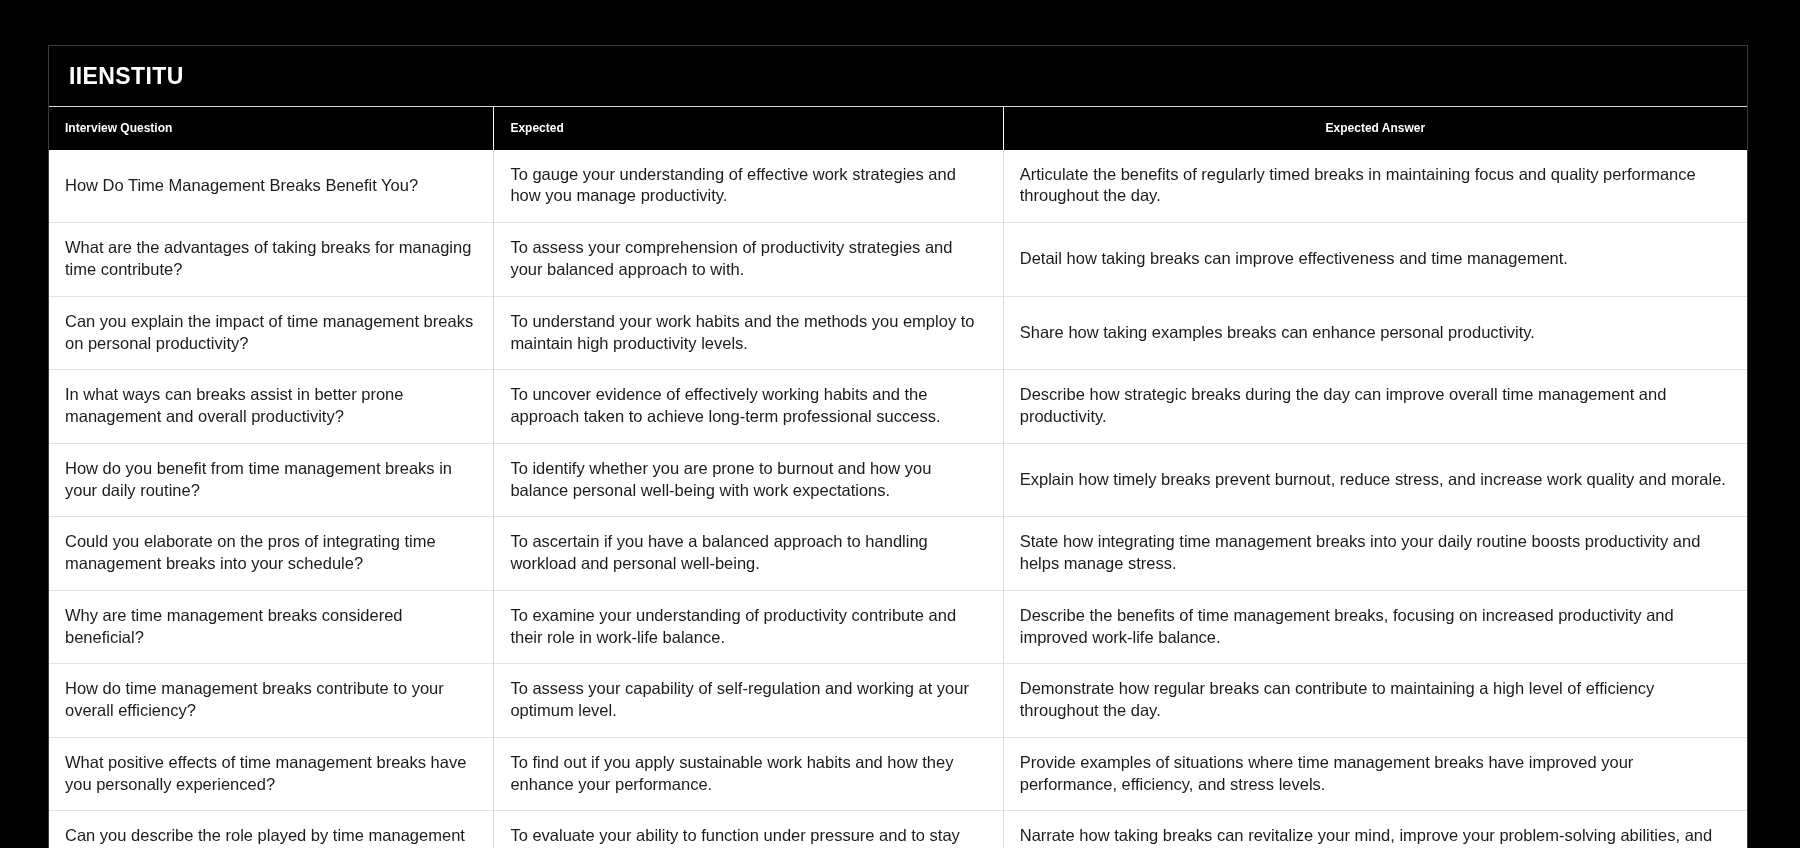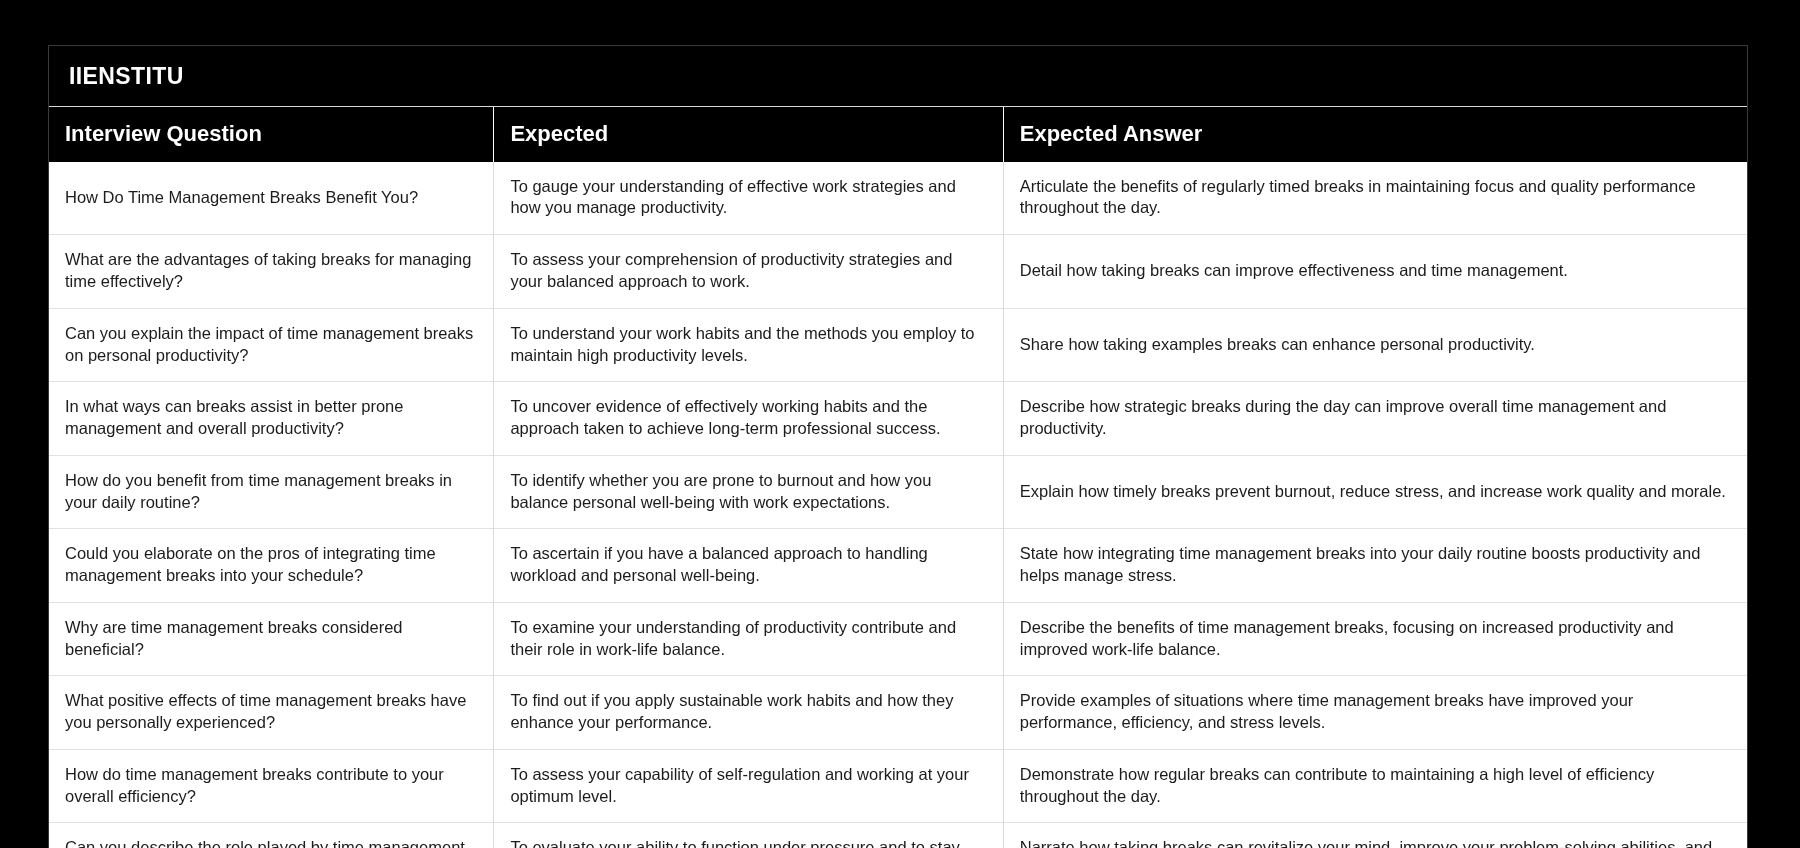--- a/index.html
+++ b/index.html
@@ -50,31 +50,32 @@
 
   table.grid {
     border-collapse: collapse;
     width: 100%;
     table-layout: fixed;
   }
 
   table.grid thead th {
     background: #000000;
     color: #ffffff;
-    font-size: 22px;
+    font-size: 12px;
     font-weight: bold;
     text-align: left;
     padding: 14px 16px 14px 16px;
     vertical-align: middle;
     border-right: 1px solid #ffffff;
     box-sizing: border-box;
     line-height: 1.2;
   }
   table.grid thead th:last-child {
     border-right: none;
+    text-align: center;
   }
 
   table.grid tbody td {
     background: #ffffff;
     color: #1c1c1c;
     font-size: 16.5px;
     line-height: 1.32;
     text-align: left;
     padding: 14px 16px 15px 16px;
     vertical-align: middle;
@@ -118,22 +119,22 @@
           <th>Expected Answer</th>
         </tr>
       </thead>
       <tbody>
         <tr>
           <td>How Do Time Management Breaks Benefit You?</td>
           <td>To gauge your understanding of effective work strategies and how you manage productivity.</td>
           <td>Articulate the benefits of regularly timed breaks in maintaining focus and quality performance throughout the day.</td>
         </tr>
         <tr>
-          <td>What are the advantages of taking breaks for managing time effectively?</td>
-          <td>To assess your comprehension of productivity strategies and your balanced approach to work.</td>
+          <td>What are the advantages of taking breaks for managing time contribute?</td>
+          <td>To assess your comprehension of productivity strategies and your balanced approach to with.</td>
           <td>Detail how taking breaks can improve effectiveness and time management.</td>
         </tr>
         <tr>
           <td>Can you explain the impact of time management breaks on personal productivity?</td>
           <td>To understand your work habits and the methods you employ to maintain high productivity levels.</td>
           <td>Share how taking examples breaks can enhance personal productivity.</td>
         </tr>
         <tr>
           <td>In what ways can breaks assist in better prone management and overall productivity?</td>
           <td>To uncover evidence of effectively working habits and the approach taken to achieve long-term professional success.</td>
@@ -148,28 +149,28 @@
           <td>Could you elaborate on the pros of integrating time management breaks into your schedule?</td>
           <td>To ascertain if you have a balanced approach to handling workload and personal well-being.</td>
           <td>State how integrating time management breaks into your daily routine boosts productivity and helps manage stress.</td>
         </tr>
         <tr>
           <td>Why are time management breaks considered beneficial?</td>
           <td>To examine your understanding of productivity contribute and their role in work-life balance.</td>
           <td>Describe the benefits of time management breaks, focusing on increased productivity and improved work-life balance.</td>
         </tr>
         <tr>
+          <td>How do time management breaks contribute to your overall efficiency?</td>
+          <td>To assess your capability of self-regulation and working at your optimum level.</td>
+          <td>Demonstrate how regular breaks can contribute to maintaining a high level of efficiency throughout the day.</td>
+        </tr>
+        <tr>
           <td>What positive effects of time management breaks have you personally experienced?</td>
           <td>To find out if you apply sustainable work habits and how they enhance your performance.</td>
           <td>Provide examples of situations where time management breaks have improved your performance, efficiency, and stress levels.</td>
-        </tr>
-        <tr>
-          <td>How do time management breaks contribute to your overall efficiency?</td>
-          <td>To assess your capability of self-regulation and working at your optimum level.</td>
-          <td>Demonstrate how regular breaks can contribute to maintaining a high level of efficiency throughout the day.</td>
         </tr>
         <tr>
           <td>Can you describe the role played by time management breaks in enhancing your performance?</td>
           <td>To evaluate your ability to function under pressure and to stay productive in the long term.</td>
           <td>Narrate how taking breaks can revitalize your mind, improve your problem-solving abilities, and ultimately enhance your performance.</td>
         </tr>
       </tbody>
     </table>
 
   </div>

